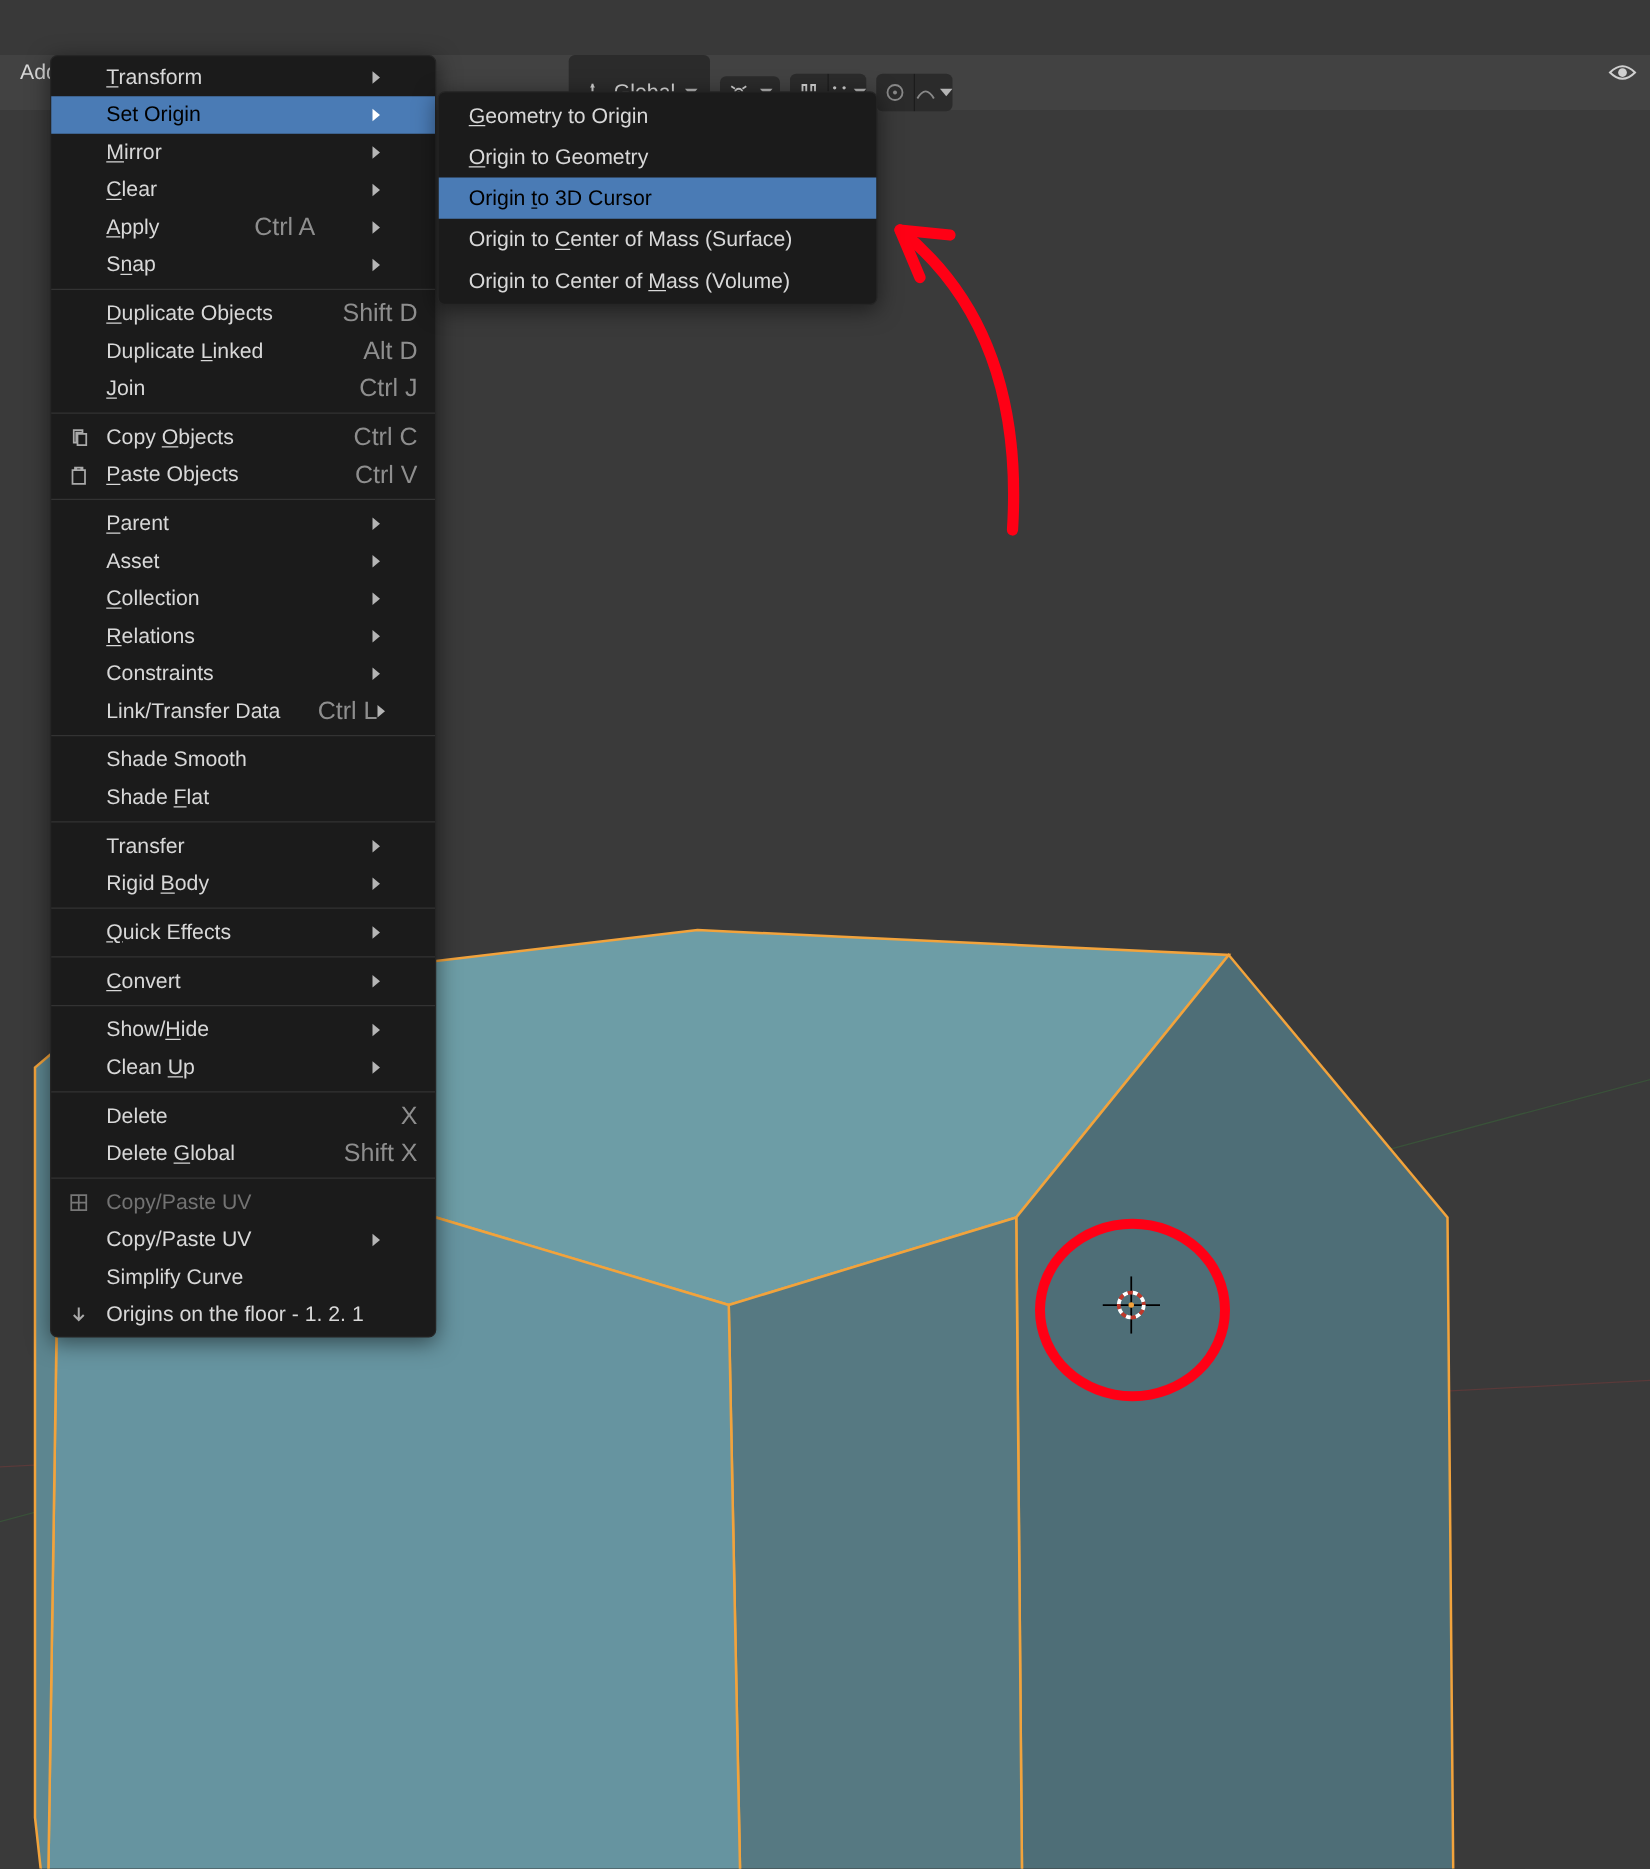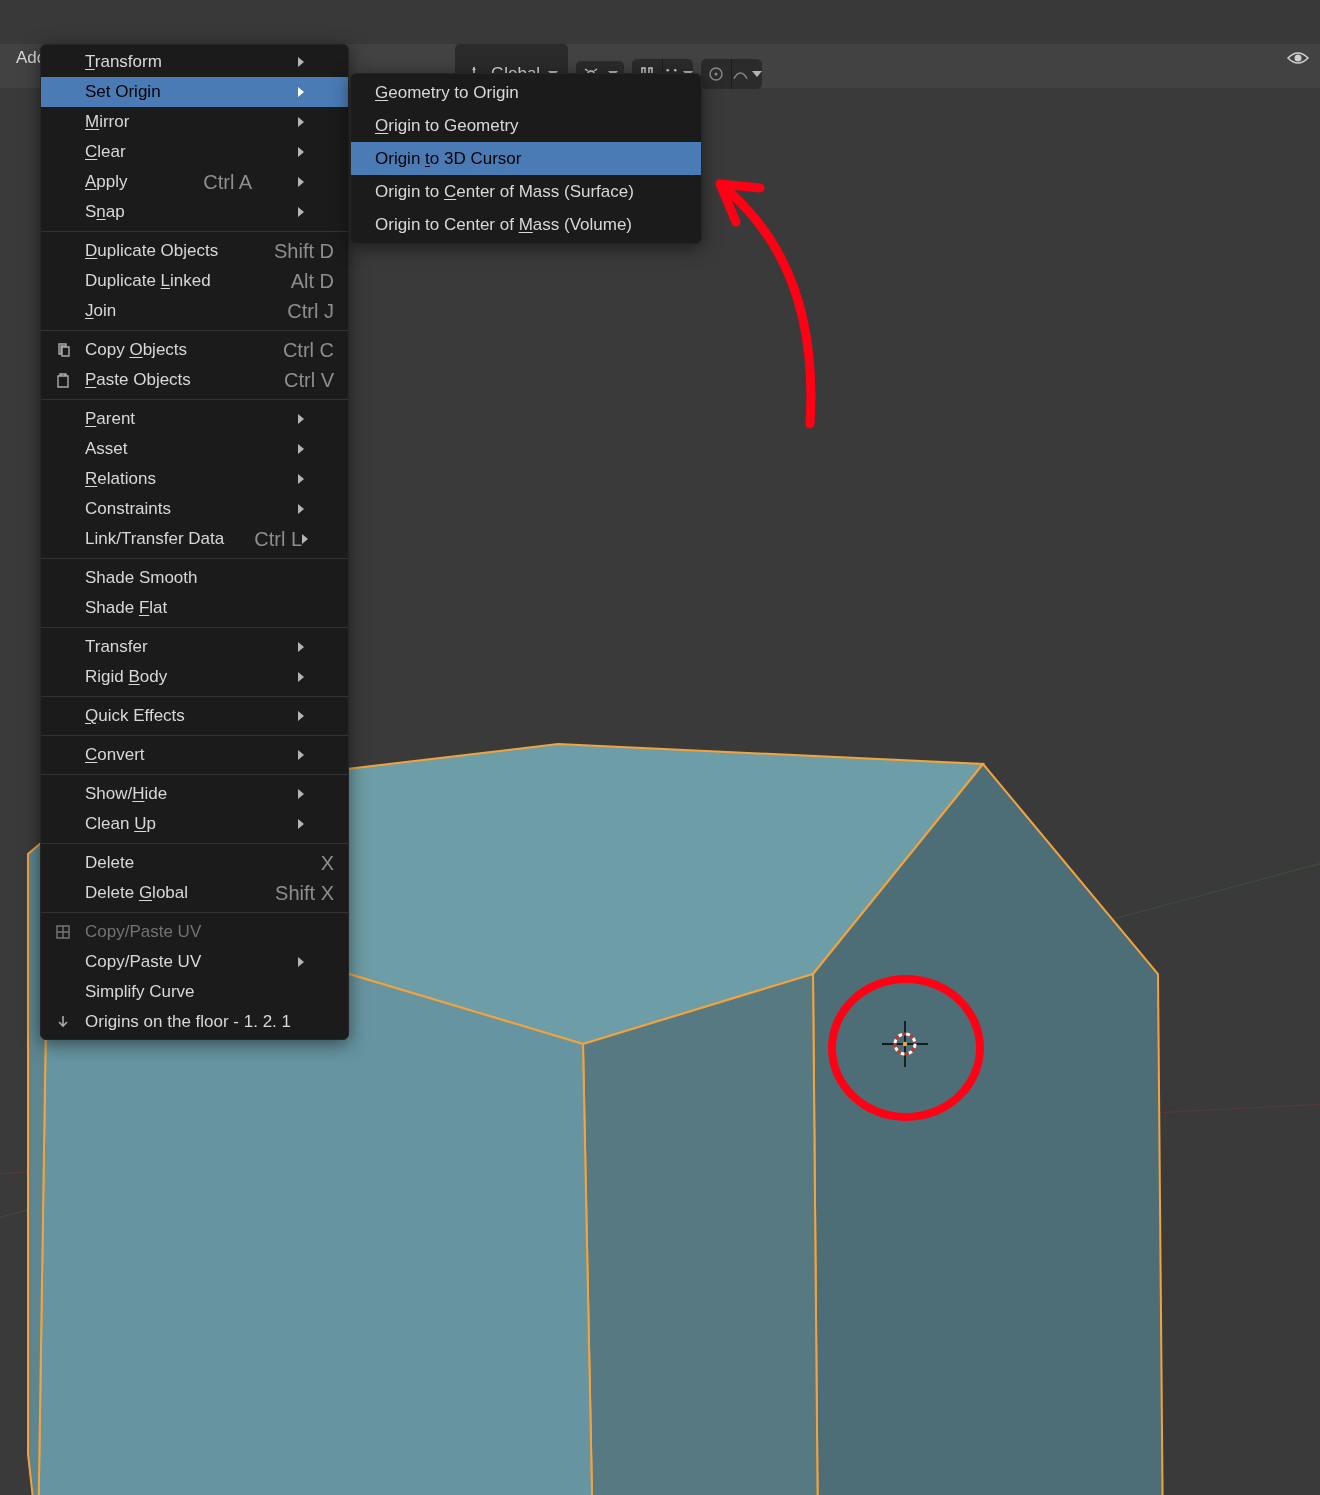--- a/index.html
+++ b/index.html
@@ -347,20 +347,24 @@
     <div class="menu-sep"></div>
     <div class="menu-item">
       <span class="lbl"><u class="ak">P</u>arent</span>
       <span class="sub-arrow"></span>
     </div>
     <div class="menu-item">
       <span>Asset</span>
       <span class="sub-arrow"></span>
     </div>
     <div class="menu-item">
+      <span class="lbl"><u class="ak">C</u>ollection</span>
+      <span class="sub-arrow"></span>
+    </div>
+    <div class="menu-item">
       <span class="lbl"><u class="ak">R</u>elations</span>
       <span class="sub-arrow"></span>
     </div>
     <div class="menu-item">
       <span>Constraints</span>
       <span class="sub-arrow"></span>
     </div>
     <div class="menu-item">
       <span>Link/Transfer Data</span>
       <span class="shortcut">Ctrl L</span>

